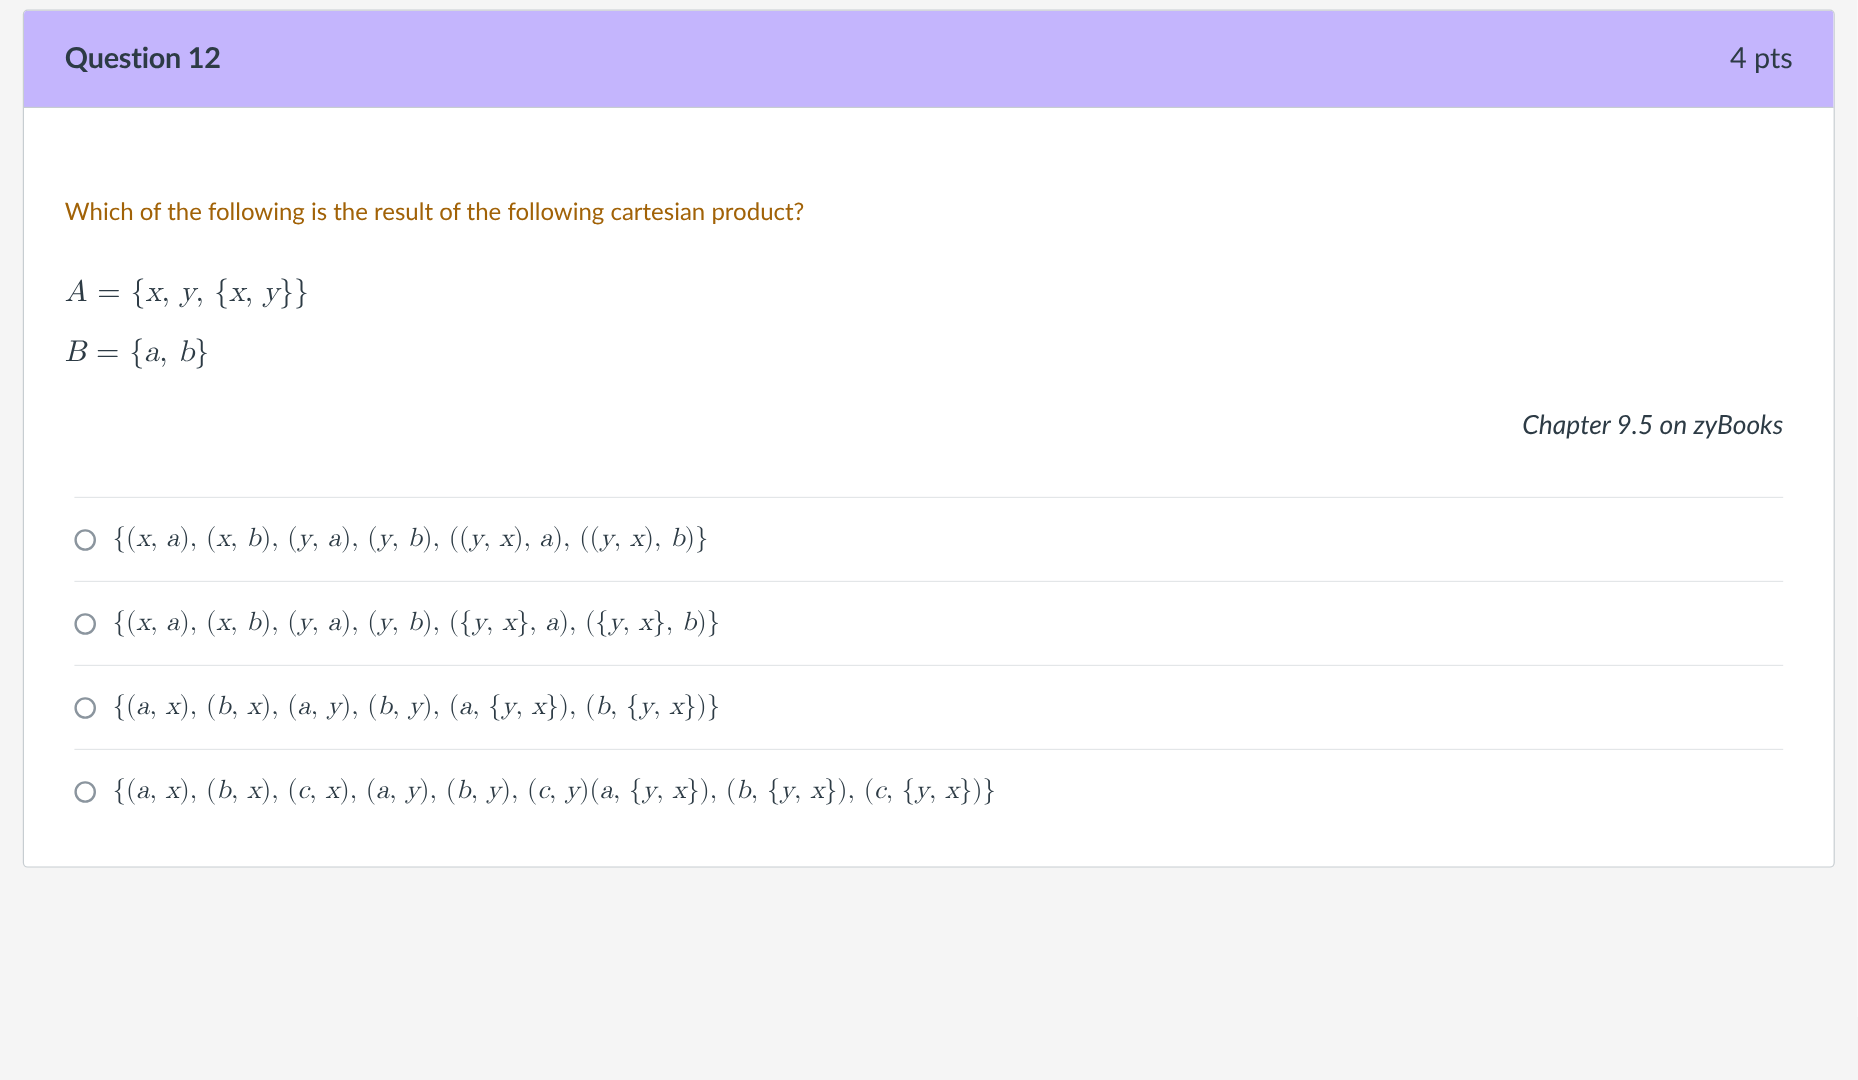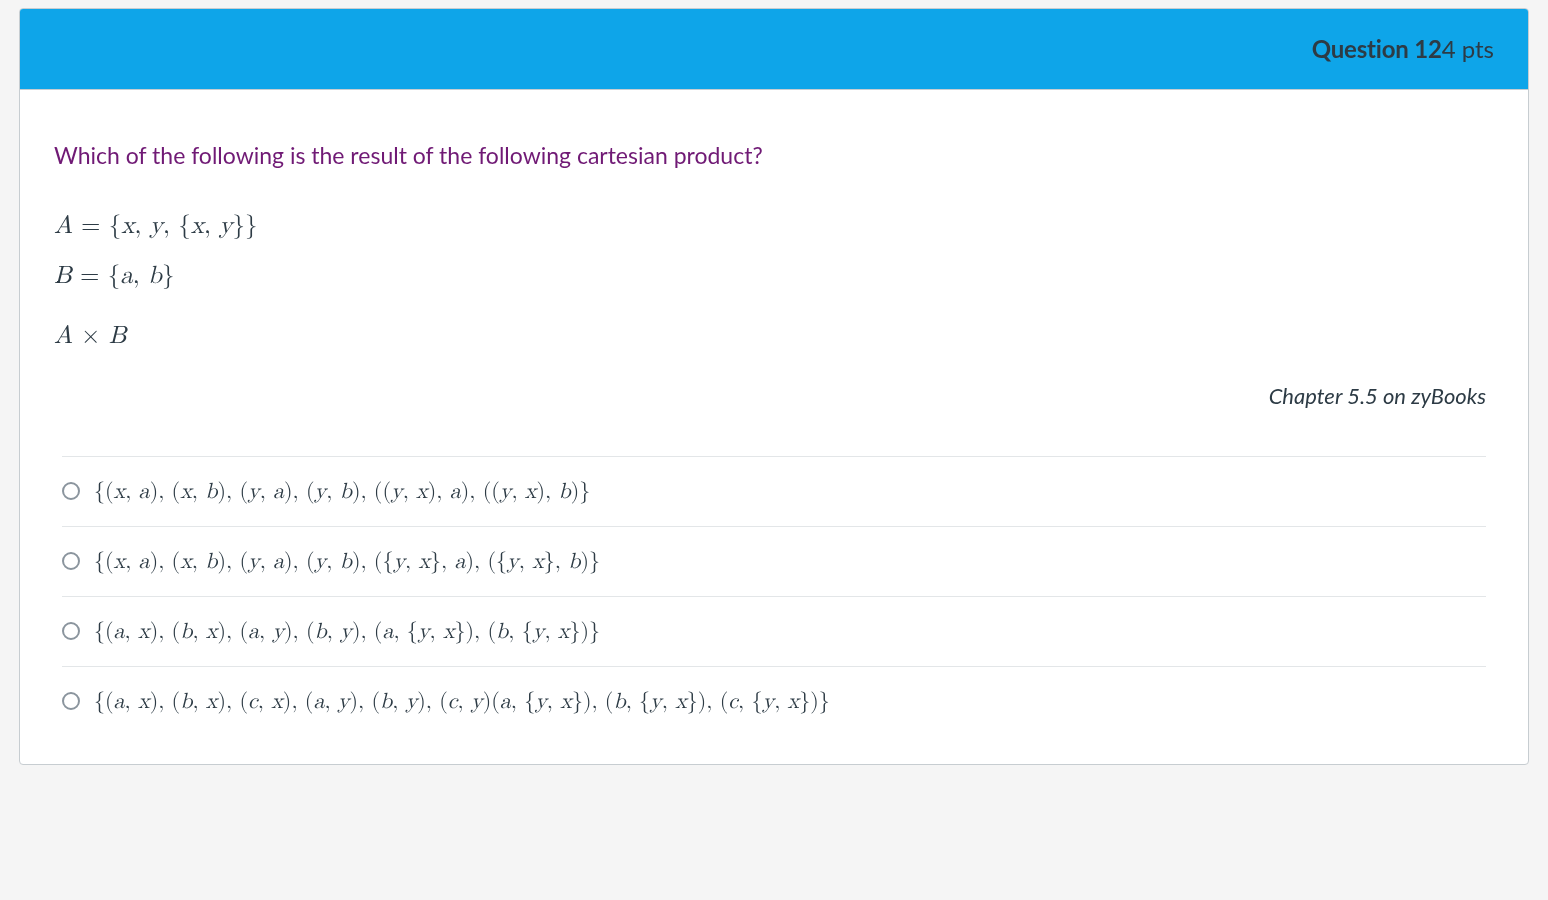--- a/index.html
+++ b/index.html
@@ -14,42 +14,43 @@
     .question-card {
       background: #fff;
       border: 1px solid #c7cdd1;
       border-radius: 4px;
       max-width: 1510px;
       margin: 0 auto;
       overflow: hidden;
     }
     .question-header {
       display: flex;
-      justify-content: flex-end;
+      justify-content: space-between;
       align-items: center;
       padding: 22px 34px;
       border-bottom: 1px solid #c7cdd1;
-      background: #0ea5e9;
+      background: #c4b5fd;
     }
     .question-title {
       font-weight: 700;
       font-size: 24px;
       letter-spacing: -0.2px;
     }
     .question-pts {
       font-size: 24px;
       font-weight: 400;
     }
     .question-body {
       padding: 48px 34px 28px 34px;
     }
     .prompt {
-      font-size: 23px;
+      font-size: 20px;
       margin-bottom: 28px;
-      color: #701a75;
+      color: #a16207;
+      margin-top: 23px;
     }
     .math-block {
       font-family: "Cambria Math", "Latin Modern Math", "STIX Two Math", Georgia, serif;
       font-size: 25px;
       line-height: 2;
       margin: 6px 0 18px 0;
     }
     .math-block .row { display:block; }
     .i { font-style: italic; }
     .ref-note {
@@ -97,26 +98,23 @@
 
     <div class="prompt">Which of the following is the result of the following cartesian product?</div>
 
     <div class="math-block">
       <span class="row">
         <span class="i">A</span> = {<span class="i">x</span>, <span class="i">y</span>, {<span class="i">x</span>, <span class="i">y</span>}}
       </span>
       <span class="row">
         <span class="i">B</span> = {<span class="i">a</span>, <span class="i">b</span>}
       </span>
-      <span class="row" style="margin-top:10px;">
-        <span class="i">A</span> × <span class="i">B</span>
-      </span>
     </div>
 
-    <div class="ref-note">Chapter 5.5 on zyBooks</div>
+    <div class="ref-note">Chapter 9.5 on zyBooks</div>
 
     <div class="options">
 
       <label class="option">
         <span class="radio"></span>
         <span class="option-text">
           {(<span class="i">x</span>, <span class="i">a</span>), (<span class="i">x</span>, <span class="i">b</span>), (<span class="i">y</span>, <span class="i">a</span>), (<span class="i">y</span>, <span class="i">b</span>), ((<span class="i">y</span>, <span class="i">x</span>), <span class="i">a</span>), ((<span class="i">y</span>, <span class="i">x</span>), <span class="i">b</span>)}
         </span>
       </label>
 

